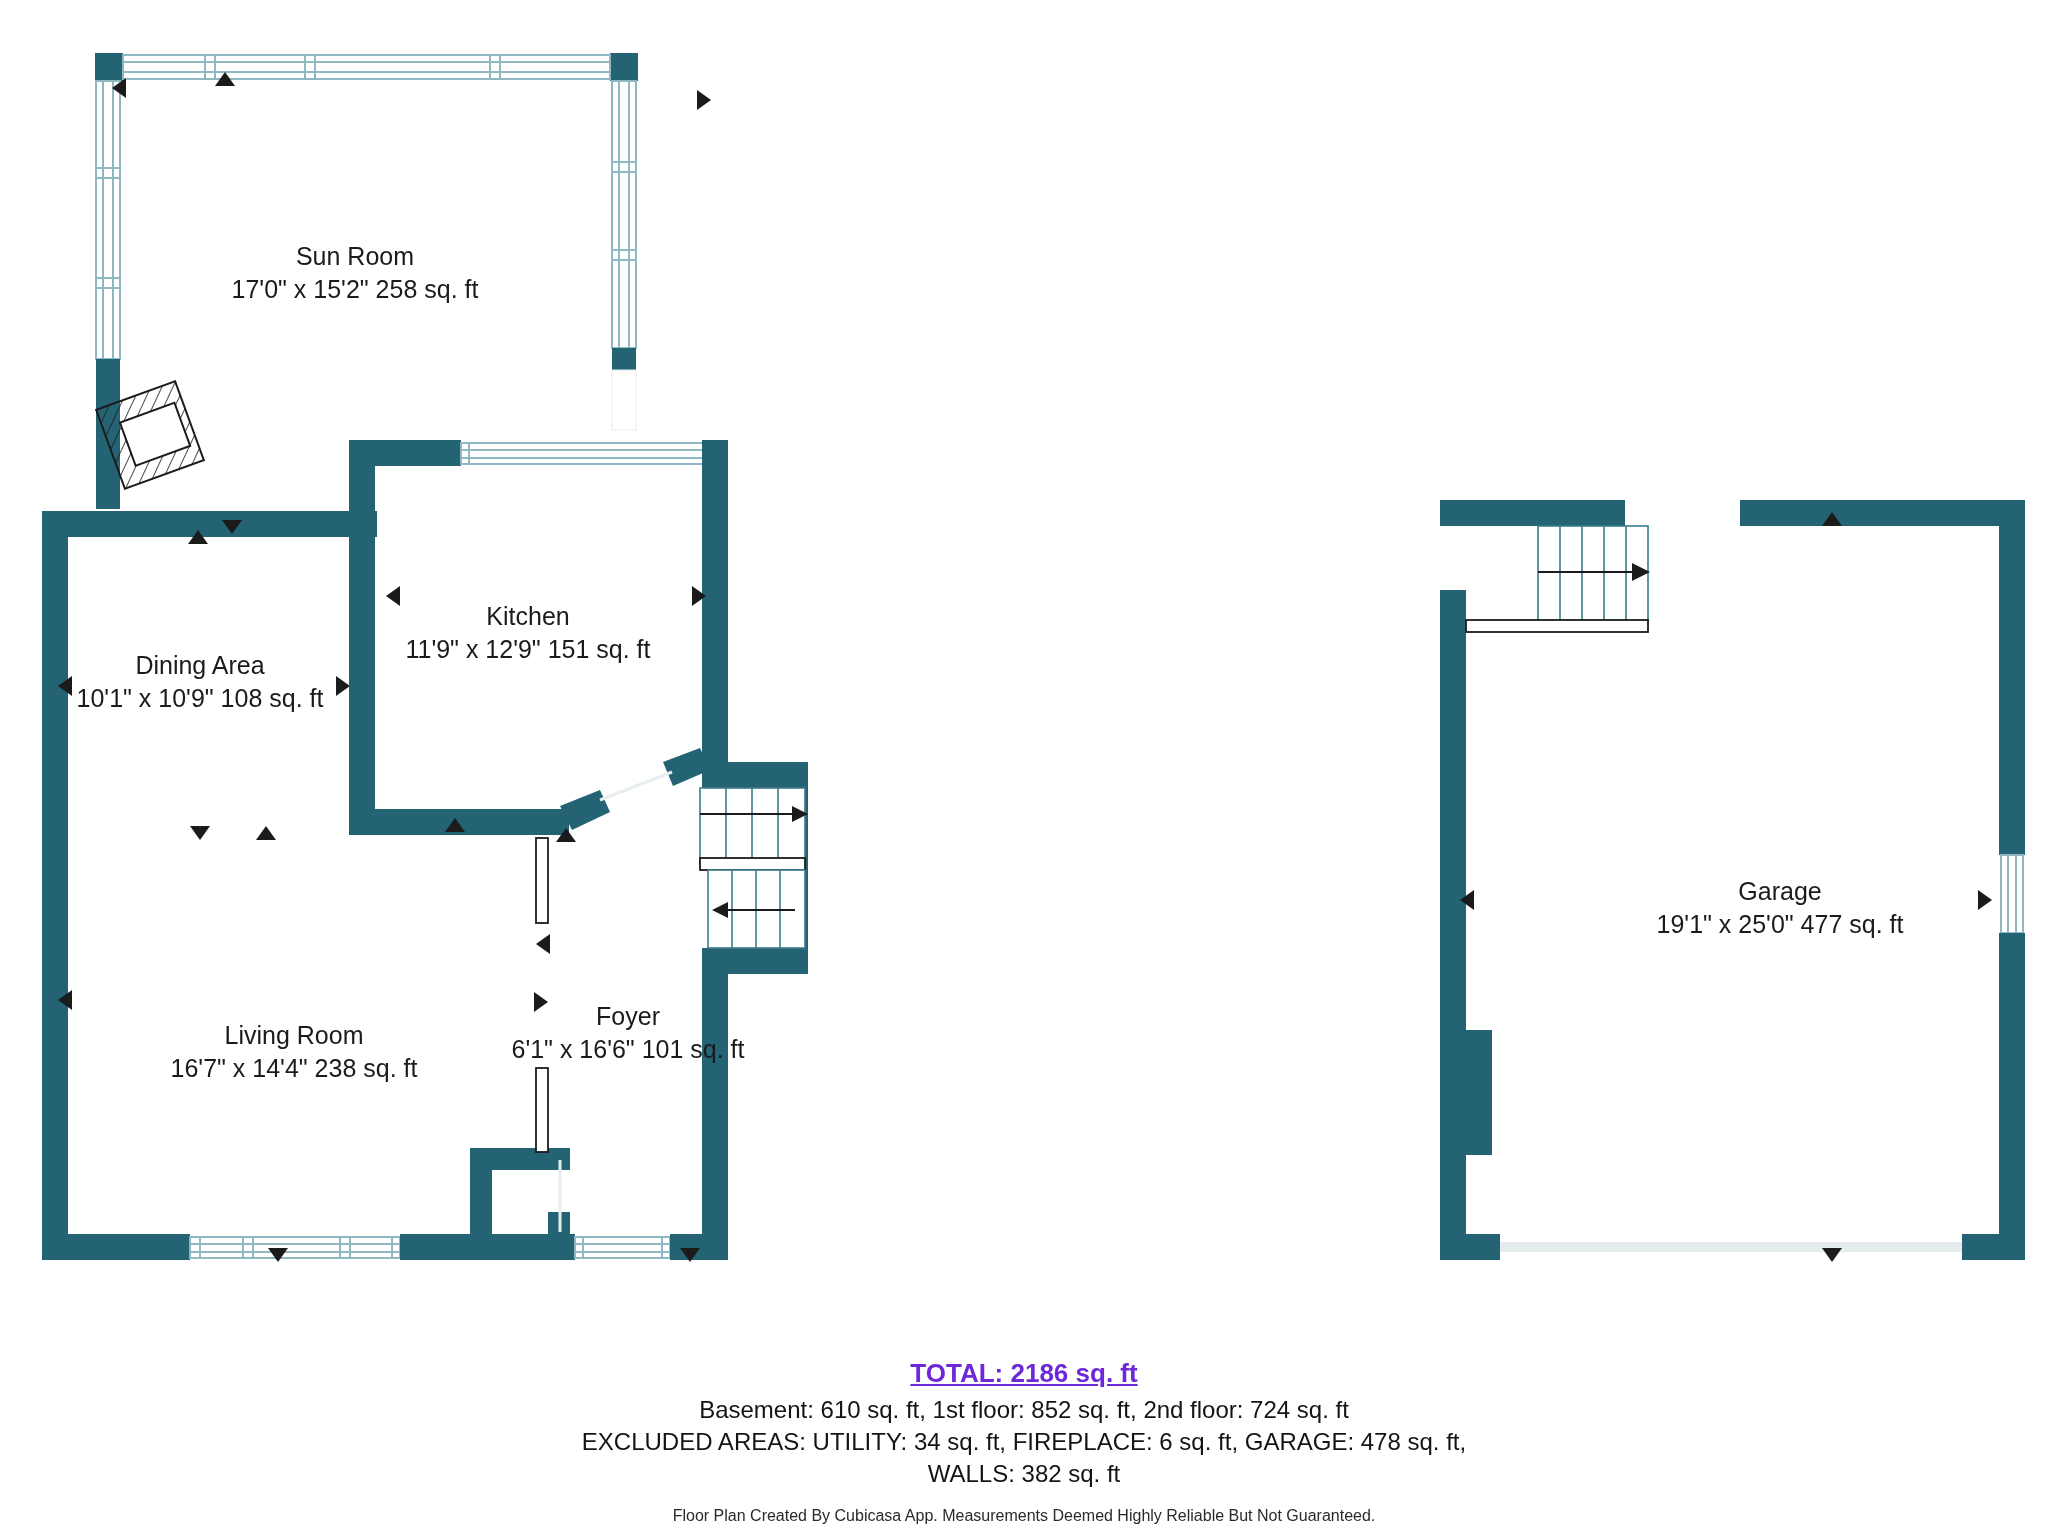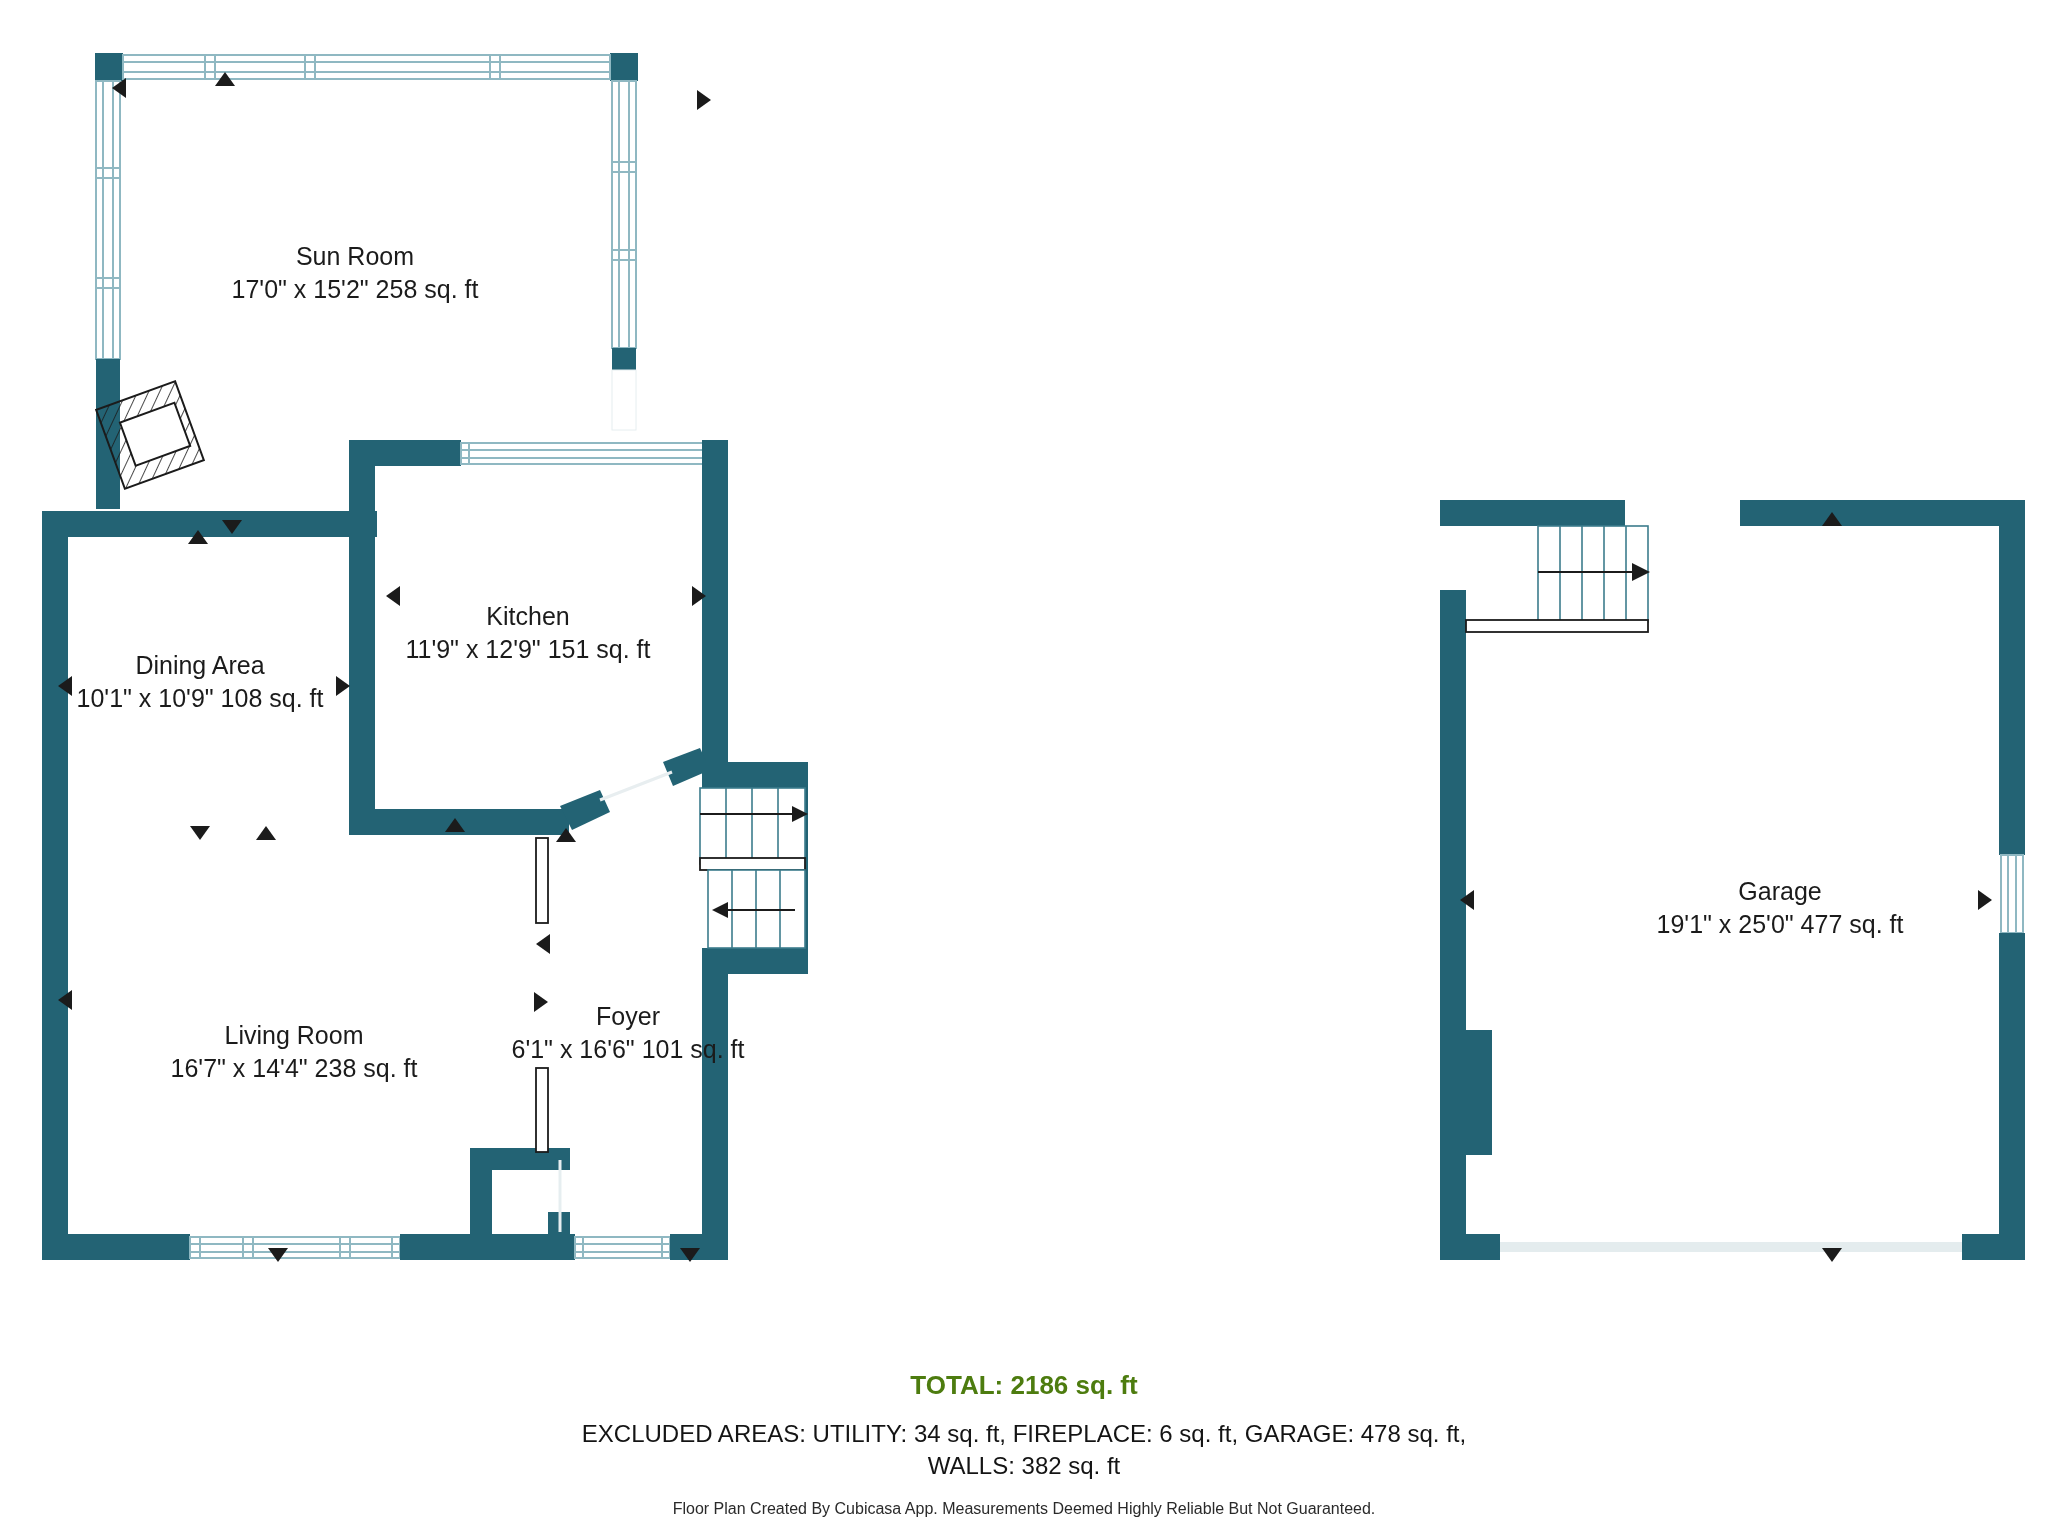--- a/index.html
+++ b/index.html
@@ -42,23 +42,24 @@
     position: absolute;
     left: 0;
     top: 1352px;
     width: 2048px;
     text-align: center;
     font-family: "Liberation Sans", sans-serif;
   }
   .summary-total {
     font-size: 26px;
     font-weight: bold;
-    color: #4d7c0f;
+    color: #6d28d9;
     line-height: 1.32;
-    margin: 16px;
+    margin: 4px;
+    text-decoration: underline;
   }
   .summary-line {
     font-size: 24px;
     color: #141414;
     line-height: 1.32;
     margin: 0;
   }
   .summary-disclaimer {
     margin-top: 18px;
     font-size: 16px;
@@ -314,18 +315,19 @@
     <text class="room-label-dims" x="628" y="1058">6'1" x 16'6" 101 sq. ft</text>
 
     <text class="room-label-name" x="1780" y="900">Garage</text>
     <text class="room-label-dims" x="1780" y="933">19'1" x 25'0" 477 sq. ft</text>
   </g>
 
 </svg>
 
 <div class="summary">
   <p class="summary-total">TOTAL: 2186 sq. ft</p>
+  <p class="summary-line">Basement: 610 sq. ft, 1st floor: 852 sq. ft, 2nd floor: 724 sq. ft</p>
   <p class="summary-line">EXCLUDED AREAS: UTILITY: 34 sq. ft, FIREPLACE: 6 sq. ft, GARAGE: 478 sq. ft,</p>
   <p class="summary-line">WALLS: 382 sq. ft</p>
   <p class="summary-disclaimer">Floor Plan Created By Cubicasa App. Measurements Deemed Highly Reliable But Not Guaranteed.</p>
 </div>
 
 </div>
 
 </body></html>

